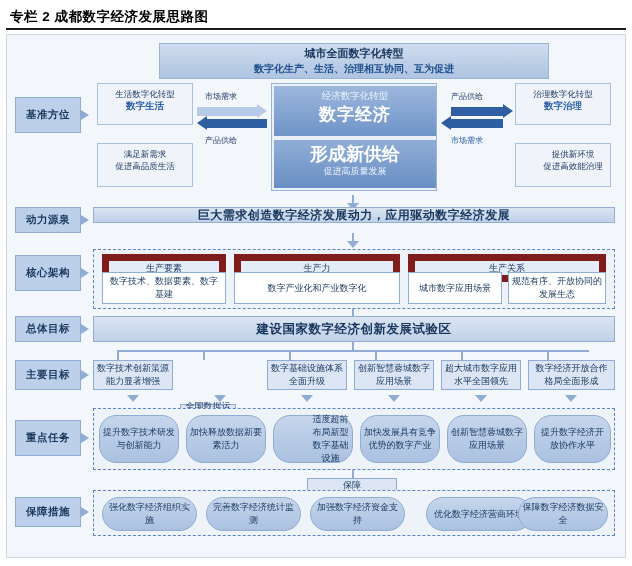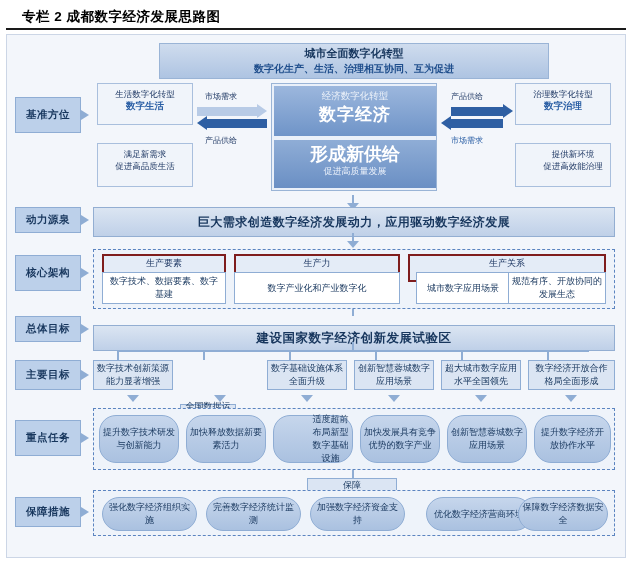--- a/index.html
+++ b/index.html
@@ -22,21 +22,21 @@
     position: absolute;
     left: 6px;
     top: 6px;
     width: 620px;
     height: 24px;
     border-bottom: 2px solid #1a1a1a;
     box-sizing: border-box;
   }
   .title-text {
     position: absolute;
-    left: 16px;
+    left: 4px;
     top: 2px;
     font-size: 13.5px;
     font-weight: bold;
     color: #000000;
     letter-spacing: 0.5px;
     white-space: nowrap;
   }
   
   .canvas {
     position: absolute;
@@ -222,21 +222,21 @@
     position: absolute;
     left: 86px;
     width: 522px;
     border: 1px dashed #5b84c0;
     box-sizing: border-box;
     background: #eef3fa;
   }
   .grp-head {
     position: absolute;
     background: #e4ecf7;
-    border: 2px solid #7f1d1d;
+    border: 7px solid #7f1d1d;
     box-sizing: border-box;
     font-size: 9px;
     color: #1f3864;
     text-align: center;
     line-height: 14px;
     height: 28px;
   }
   .cell {
     position: absolute;
     background: #ffffff;
@@ -365,39 +365,39 @@
       <div class="harrow-head right-dark" style="left:410px;top:61px;"></div>
 
       <div class="arrow-label blue" style="left:358px;top:92px;">市场需求</div>
       <div class="harrow" style="left:358px;top:76px;width:52px;"></div>
       <div class="harrow-head left-dark" style="left:348px;top:73px;"></div>
     </div>
 
     <div class="vline" style="left:345px;top:160px;height:10px;"></div>
     <div class="down-arrow" style="left:340px;top:168px;"></div>
 
-    <div class="wide-bar" style="top:172px;height:30px;">巨大需求创造数字经济发展动力，应用驱动数字经济发展</div>
+    <div class="wide-bar" style="top:172px;height:16px;">巨大需求创造数字经济发展动力，应用驱动数字经济发展</div>
 
     <div class="vline" style="left:345px;top:198px;height:10px;"></div>
     <div class="down-arrow" style="left:340px;top:206px;"></div>
 
     <div class="dash-group" style="top:214px;height:60px;">
       <div class="grp-head" style="left:8px;top:4px;width:124px;">生产要素</div>
       <div class="grp-head" style="left:140px;top:4px;width:166px;">生产力</div>
       <div class="grp-head" style="left:314px;top:4px;width:198px;">生产关系</div>
 
       <div class="cell" style="left:8px;top:22px;width:124px;height:32px;">数字技术、数据要素、数字基建</div>
       <div class="cell" style="left:140px;top:22px;width:166px;height:32px;">数字产业化和产业数字化</div>
-      <div class="cell" style="left:314px;top:22px;width:94px;height:32px;margin-left:8px;">城市数字应用场景</div>
+      <div class="cell" style="left:314px;top:22px;width:94px;height:32px;">城市数字应用场景</div>
       <div class="cell" style="left:414px;top:22px;width:98px;height:32px;">规范有序、开放协同的发展生态</div>
     </div>
 
     <div class="vline" style="left:345px;top:274px;height:7px;"></div>
 
-    <div class="wide-bar" style="top:290px;height:26px;font-size:12.5px;">建设国家数字经济创新发展试验区</div>
+    <div class="wide-bar" style="top:281px;height:26px;font-size:12.5px;">建设国家数字经济创新发展试验区</div>
 
     <div class="vline" style="left:345px;top:307px;height:8px;"></div>
     <div class="vline" style="left:110px;top:315px;height:2px;width:472px;"></div>
     <div class="vline" style="left:110px;top:315px;height:10px;"></div>
     <div class="vline" style="left:196px;top:315px;height:10px;"></div>
     <div class="vline" style="left:282px;top:315px;height:10px;"></div>
     <div class="vline" style="left:368px;top:315px;height:10px;"></div>
     <div class="vline" style="left:454px;top:315px;height:10px;"></div>
     <div class="vline" style="left:540px;top:315px;height:10px;"></div>
 

